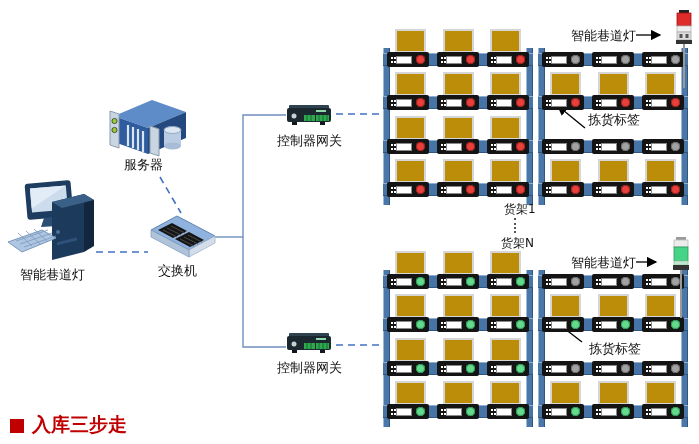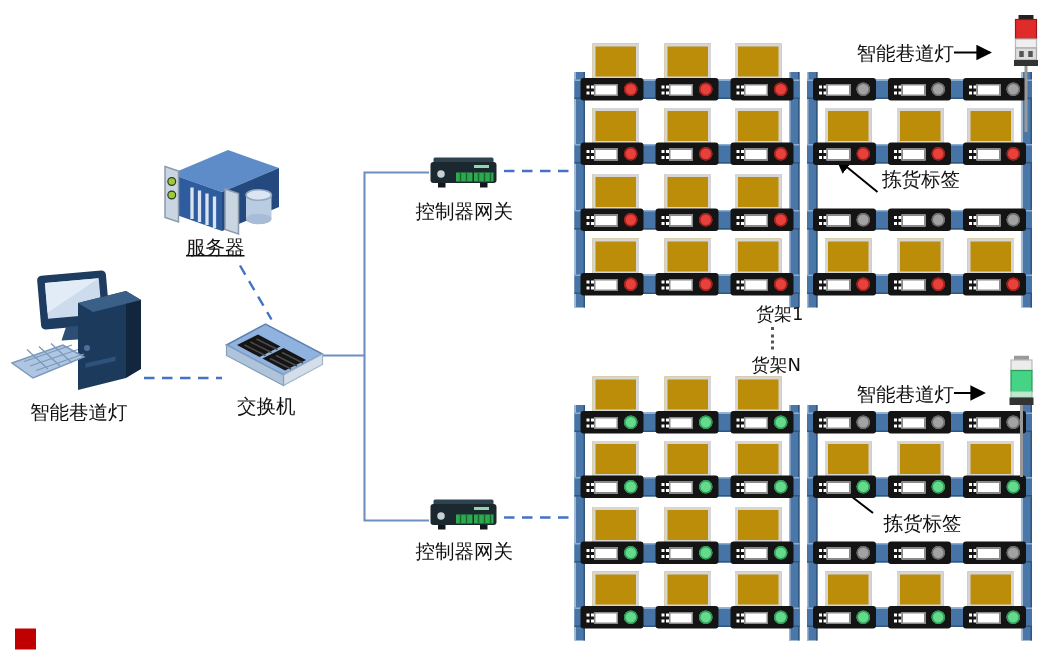--- a/index.html
+++ b/index.html
@@ -87,21 +87,21 @@
       <path d="M22 29 L22 50 M27 31 L27 52 M32 33 L32 54 M37 35 L37 56" stroke="#D8E4F0" stroke-width="2.2"></path>
       <polygon points="4,15 13,18 13,52 4,49" fill="#C9D5E1" stroke="#8A9BAC" stroke-width="1"></polygon>
       <polygon points="44,30 53,33 53,60 44,57" fill="#C9D5E1" stroke="#8A9BAC" stroke-width="1"></polygon>
       <circle cx="8.5" cy="25" r="2.6" fill="#9ACD32" stroke="#333" stroke-width="0.8"></circle>
       <circle cx="8.5" cy="34" r="2.6" fill="#9ACD32" stroke="#333" stroke-width="0.8"></circle>
       <rect x="58" y="34" width="17" height="16" fill="#B9CCE2"></rect>
       <ellipse cx="66.5" cy="50" rx="8.5" ry="3.5" fill="#A7BCD6"></ellipse>
       <ellipse cx="66.5" cy="34" rx="8.5" ry="3.5" fill="#DCE6F2" stroke="#93A8C2" stroke-width="1"></ellipse>
     </svg>
   </div>
-  <div class="nodelabel" style="left:124px;top:156px;text-decoration:underline;">服务器</div>
+  <div class="nodelabel" style="left:124px;top:156px;">服务器</div>
 
   <div class="abs" style="left:147px;top:210px;">
     <svg width="72" height="52" viewBox="0 0 72 52">
       <polygon points="4,20 30,6 68,26 42,40" fill="#8FB2DE" stroke="#5F83B0" stroke-width="1"></polygon>
       <polygon points="42,40 68,26 68,33 42,47" fill="#D4DEEA" stroke="#9FB4C8" stroke-width="0.8"></polygon>
       <polygon points="4,20 42,40 42,47 4,27" fill="#AFC3DB" stroke="#84A0BE" stroke-width="0.8"></polygon>
       <polygon points="11,20 25,13 40,21 26,28" fill="#151515"></polygon>
       <polygon points="28,29 42,22 57,30 43,37" fill="#151515"></polygon>
       <path d="M16 20 L30 27 M20 18 L34 25 M24 16 L38 23 M33 29 L47 36 M37 27 L51 34 M41 25 L55 32" stroke="#4A4A4A" stroke-width="1"></path>
     </svg>
@@ -515,14 +515,15 @@
       <rect x="3" y="24" width="14" height="4" fill="#BFE8CE" stroke="#9BC8AB" stroke-width="0.8"></rect>
       <rect x="2" y="28" width="16" height="5" fill="#333"></rect>
       <rect x="9" y="33" width="2" height="48" fill="#999"></rect>
     </svg>
   </div>
   <div class="annot" style="left:571px;top:254px;">智能巷道灯</div>
 
   <div class="annot" style="left:589px;top:340px;">拣货标签</div>
 
   <div class="title-bullet"></div>
+  <div class="title-text">入库三步走</div>
 
 </div>
 
 </body></html>

